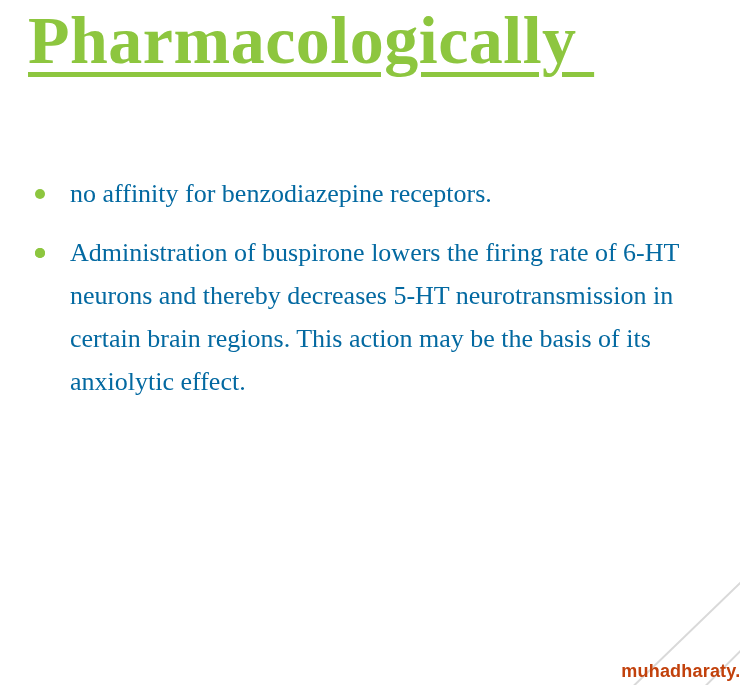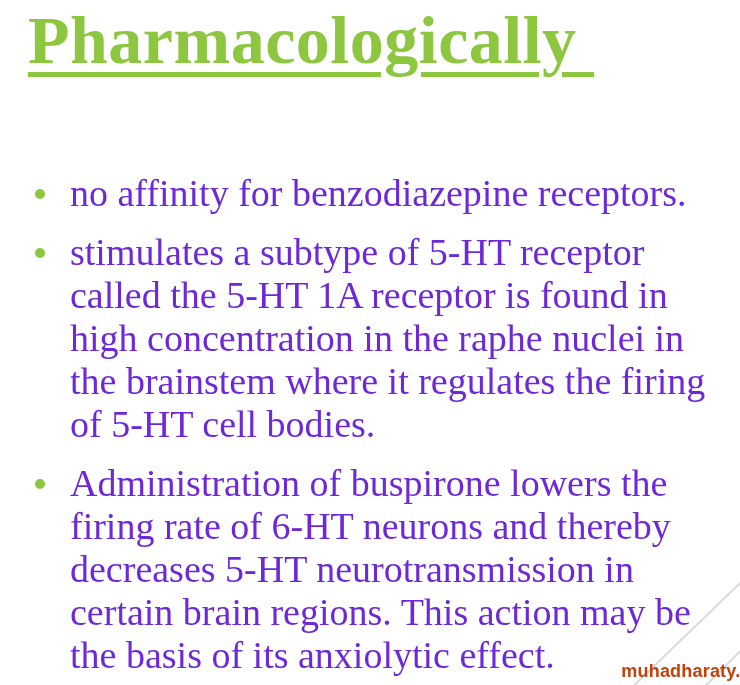--- a/index.html
+++ b/index.html
@@ -37,23 +37,23 @@
     top: 172px;
     width: 692px;
     margin: 0;
     padding: 0;
     list-style: none;
   }
   .bullet-list li {
     position: relative;
     padding-left: 42px;
     margin: 0 0 16px 0;
-    font-size: 38px;
+    font-size: 26px;
     line-height: 43px;
-    color: #6d28d9;
+    color: #0369a1;
   }
   .bullet-dot {
     position: absolute;
     left: 7px;
     top: 17px;
     width: 10px;
     height: 10px;
     border-radius: 50%;
     background: #8dc63f;
   }
@@ -93,21 +93,20 @@
 
   <h1 class="slide-title">Pharmacologically&nbsp;</h1>
 
   <ul class="bullet-list">
     <li>
       <span class="bullet-dot"></span>
       <span>no affinity for benzodiazepine receptors.</span>
     </li>
     <li>
       <span class="bullet-dot"></span>
-      <span>stimulates a subtype of 5-HT receptor called the 5-HT 1A receptor is found in high concentration in the raphe nuclei in the brainstem where it regulates the firing of 5-HT cell bodies.</span>
     </li>
     <li>
       <span class="bullet-dot"></span>
       <span>Administration of buspirone lowers the firing rate of 6-HT neurons and thereby decreases 5-HT neurotransmission in certain brain regions. This action may be the basis of its anxiolytic effect.</span>
     </li>
   </ul>
 
   <div class="diag-line line-1"></div>
   <div class="diag-line line-2"></div>
 

